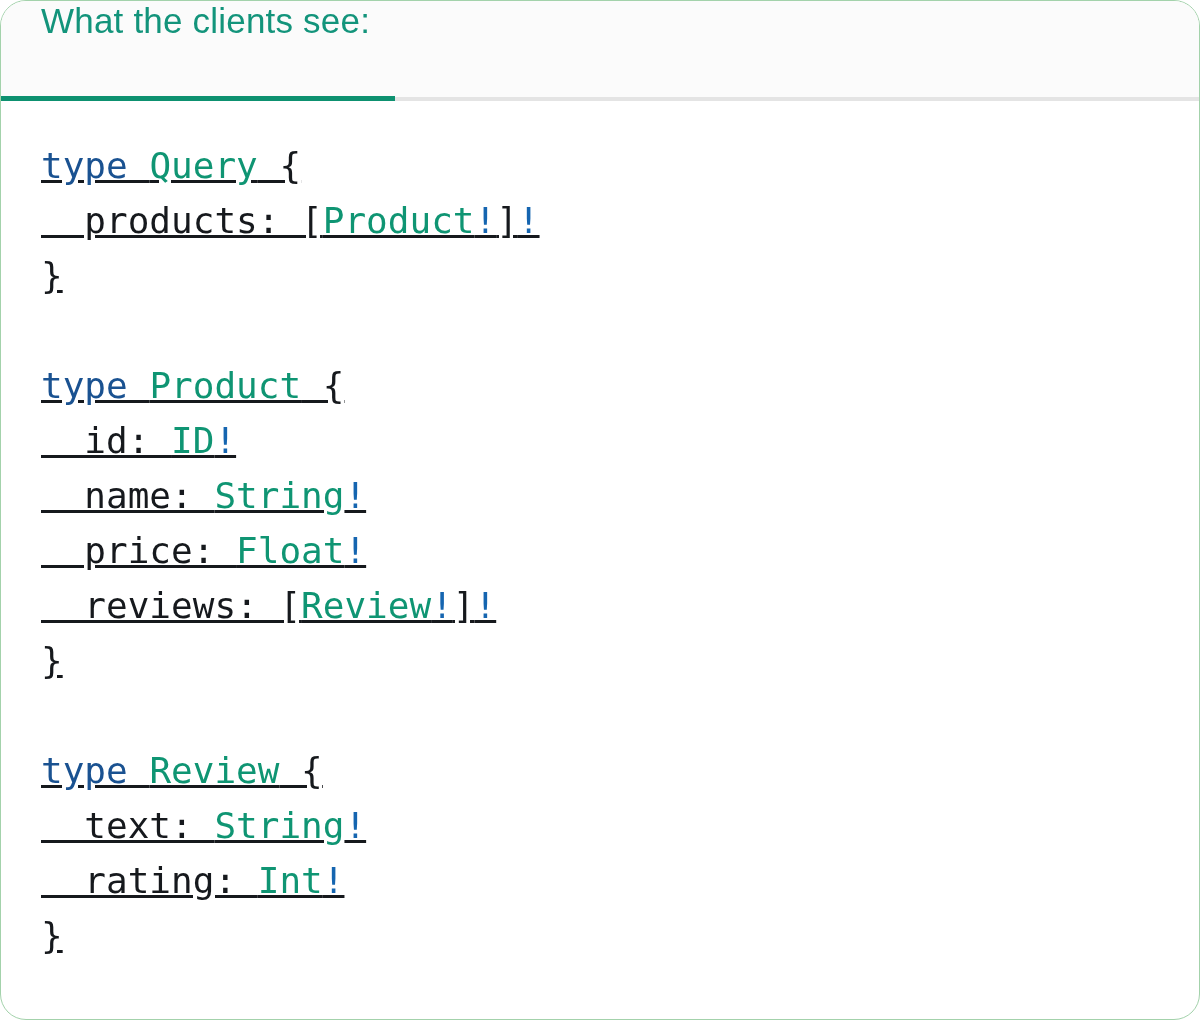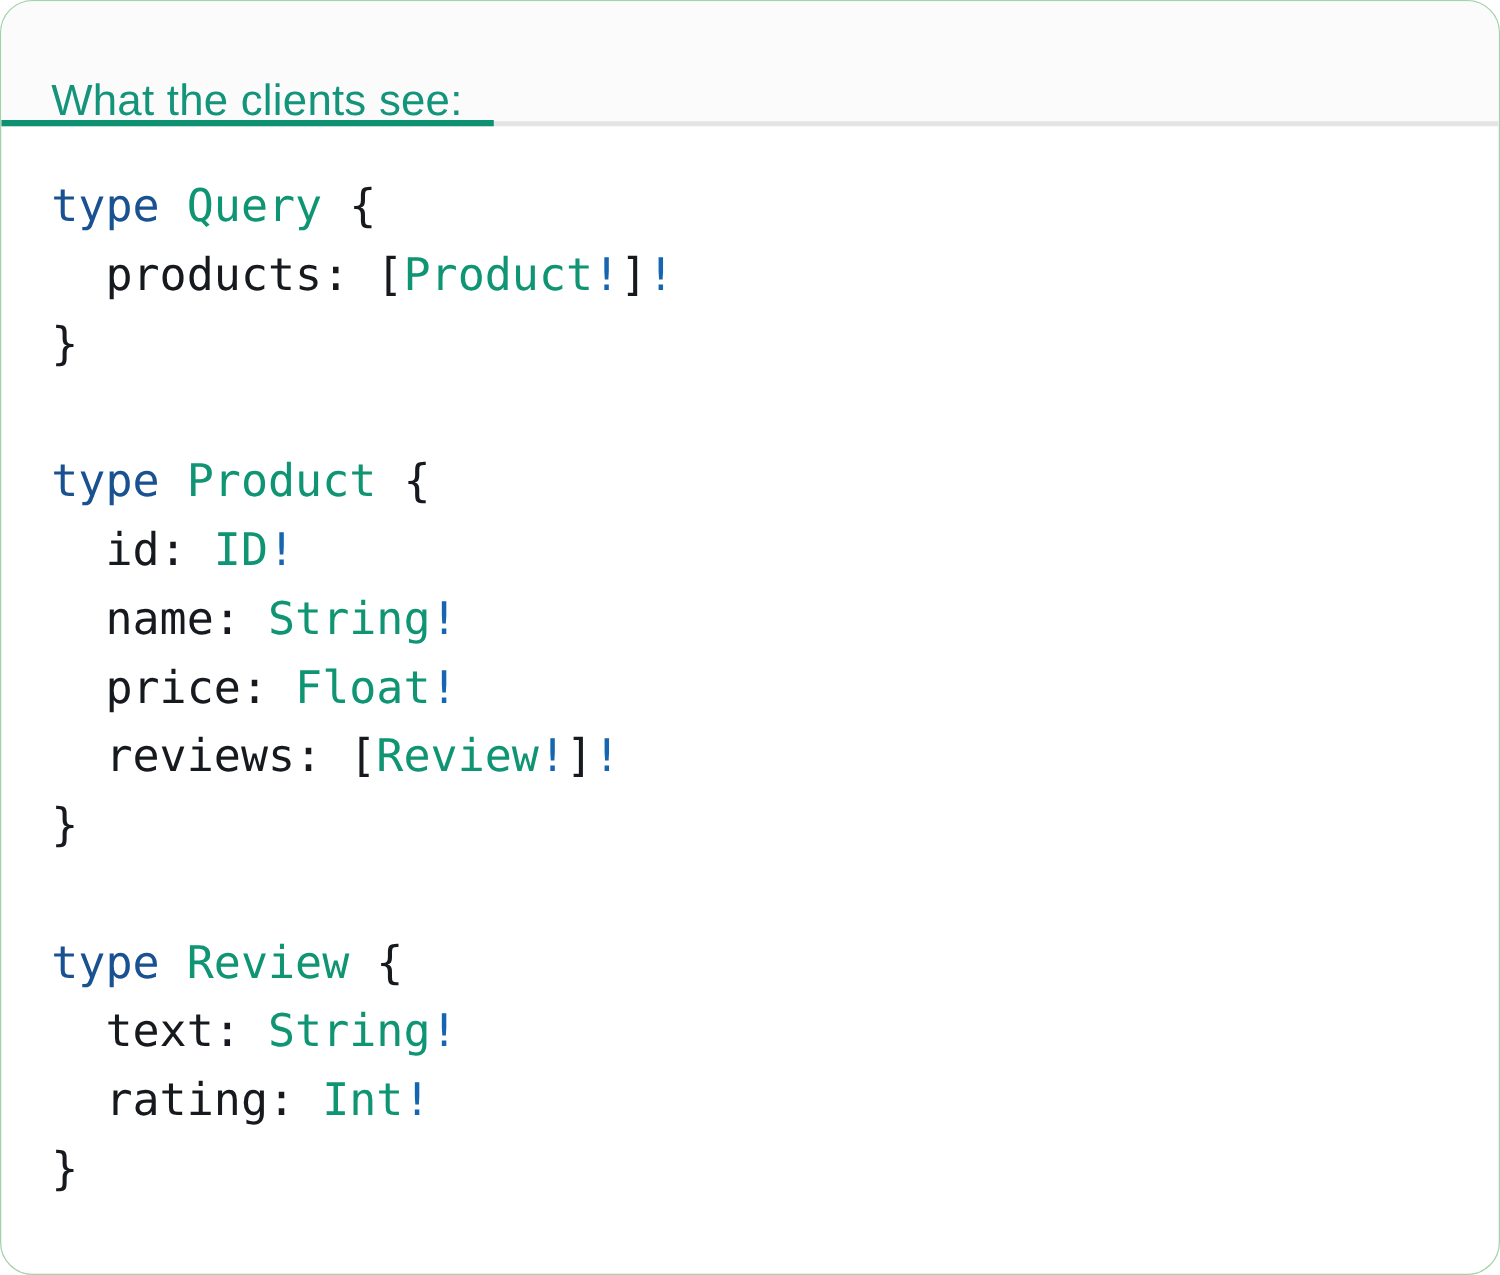--- a/index.html
+++ b/index.html
@@ -20,21 +20,21 @@
     border: 1px solid var(--card-border, #a3d2ab);
     border-radius: 26px;
     overflow: hidden;
   }
   .tabbar {
     position: relative;
     height: 100px;
     box-sizing: border-box;
     background: var(--header-bg, #fbfbfb);
     display: flex;
-    align-items: flex-end;
+    align-items: flex-start;
     padding-left: 40px;
   }
   .tab-label {
     font-size: 35px;
     font-weight: 500;
     letter-spacing: 0.2px;
     color: var(--tab-text, #13947b);
     white-space: nowrap;
   }
   .divider {
@@ -53,21 +53,21 @@
   }
   .code {
     margin: 0;
     padding: 37px 40px 0 40px;
     font-family: "DejaVu Sans Mono", monospace;
     font-size: 36px;
     line-height: 55px;
     color: var(--code-plain, #16191d);
     white-space: pre;
   }
-  .code-line { min-height: 55px; }
+  .code-line { min-height: 55px; text-decoration: underline; }
   .tok-kw   { color: var(--code-keyword, #1a5291); }
   .tok-typ  { color: var(--code-typename, #0f9573); }
   .tok-bang { color: var(--code-bang, #1565b0); }
   .tok-pln  { color: var(--code-plain, #16191d); }
 </style>
 </head>
 <body>
 
 <div class="card">
   <div class="tabbar">

